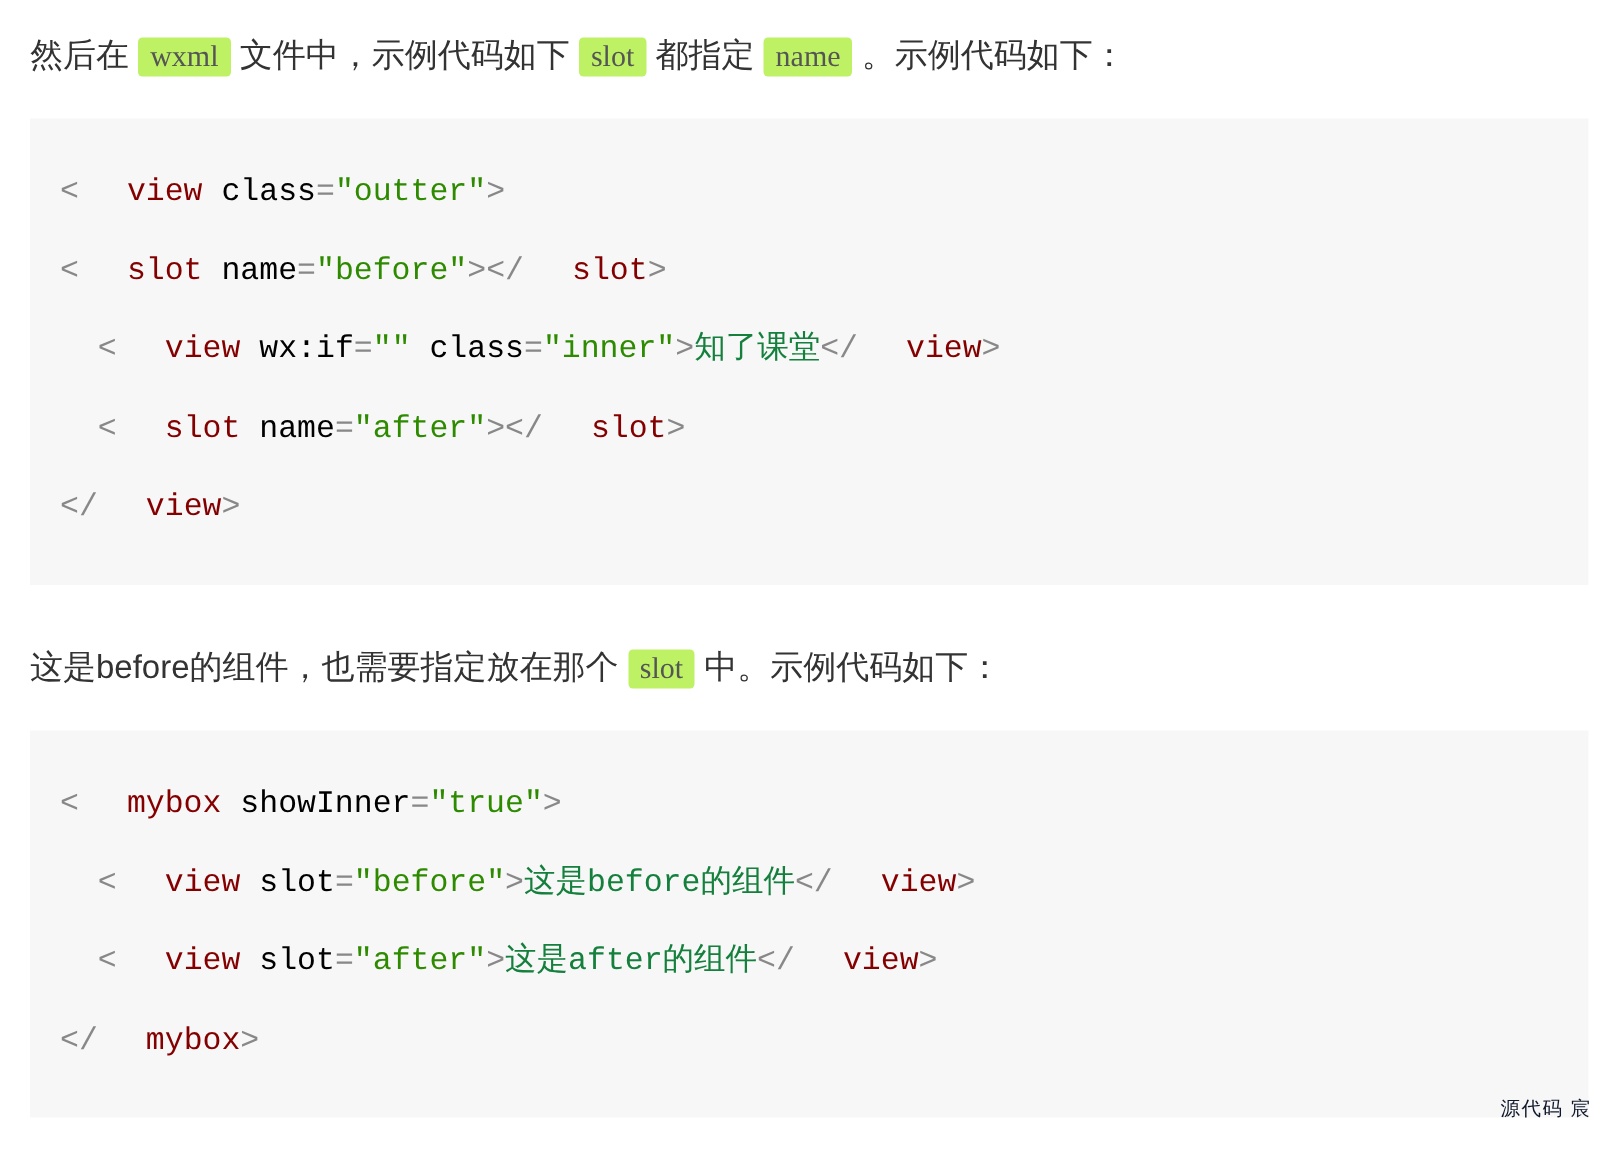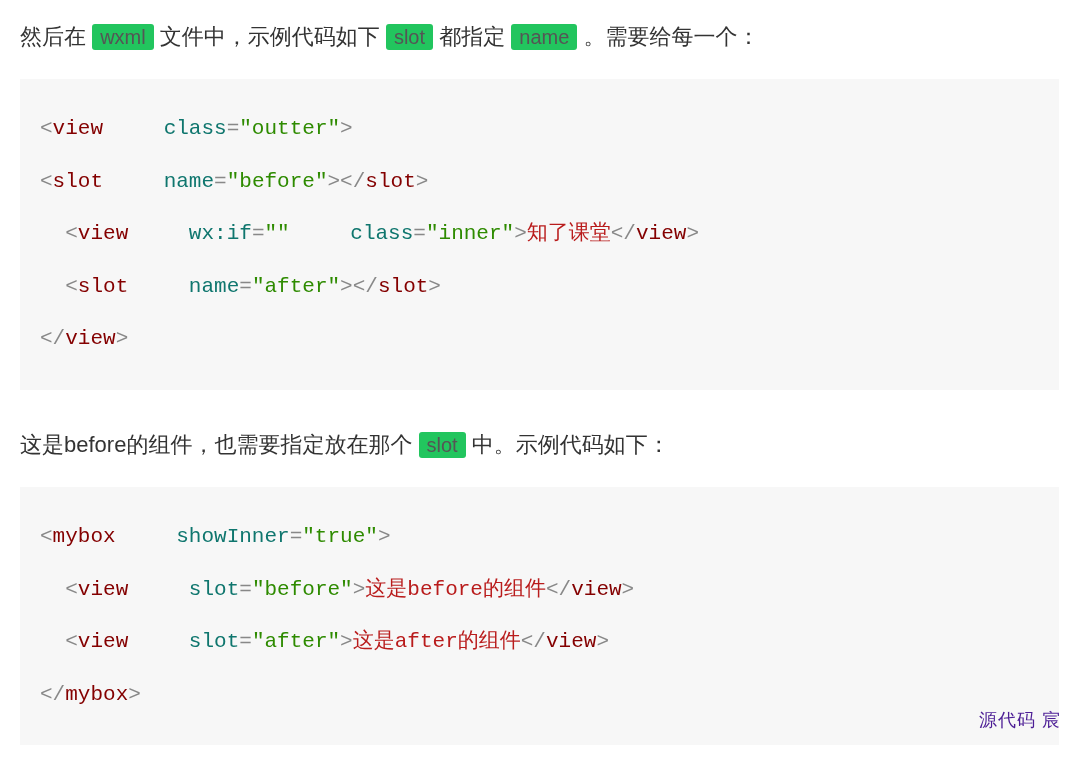--- a/index.html
+++ b/index.html
@@ -11,58 +11,58 @@
       width: 1079px;
       position: relative;
     }
     p.desc {
       font-size: 22px;
       line-height: 1.7;
       color: #333;
       margin-bottom: 24px;
     }
     code.inline {
-      font-family: Liberation Sans, sans-serif;
-      background: #22c55e;
+      font-family: Liberation Serif, serif;
+      background: #bef264;
       padding: 2px 8px;
       border-radius: 3px;
       font-size: 20px;
       color: #555;
     }
     pre.codeblock {
       background: #f7f7f7;
       padding: 24px 20px;
       font-family: "SFMono-Regular", Consolas, "Liberation Mono", Menlo, monospace;
       font-size: 21px;
       line-height: 2.5;
       color: #555;
       margin-bottom: 36px;
       overflow-x: auto;
       white-space: pre;
     }
     pre.codeblock .line { display:block; }
     .tag-bracket { color: #888; }
-    .tag-name { color: #840000; }
-    .attr-name { color: #0f766e; margin-left: 48px; }
+    .tag-name { color: #840000; margin-left: 32px; }
+    .attr-name { color: #000000; }
     .attr-val { color: #2e8b00; }
-    .txt { color: #b91c1c; }
+    .txt { color: #15803d; }
     .watermark {
       position: absolute;
-      bottom: 17px;
+      bottom: 1px;
       right: 18px;
-      font-size: 18px;
-      color: #4c1d95;
+      font-size: 13px;
+      color: #0f172a;
       letter-spacing: 1px;
     }
   </style>
 </head>
 <body>
 
 <p class="desc">
-  <span>然后在 </span><code class="inline">wxml</code><span> 文件中，示例代码如下 </span><code class="inline">slot</code><span> 都指定 </span><code class="inline">name</code><span> 。需要给每一个：</span>
+  <span>然后在 </span><code class="inline">wxml</code><span> 文件中，示例代码如下 </span><code class="inline">slot</code><span> 都指定 </span><code class="inline">name</code><span> 。示例代码如下：</span>
 </p>
 
 <pre class="codeblock"><span class="line"><span class="tag-bracket">&lt;</span><span class="tag-name">view</span><span> </span><span class="attr-name">class</span><span class="tag-bracket">=</span><span class="attr-val">"outter"</span><span class="tag-bracket">&gt;</span></span><span class="line"><span class="tag-bracket">&lt;</span><span class="tag-name">slot</span><span> </span><span class="attr-name">name</span><span class="tag-bracket">=</span><span class="attr-val">"before"</span><span class="tag-bracket">&gt;</span><span class="tag-bracket">&lt;/</span><span class="tag-name">slot</span><span class="tag-bracket">&gt;</span></span><span class="line"><span>  </span><span class="tag-bracket">&lt;</span><span class="tag-name">view</span><span> </span><span class="attr-name">wx:if</span><span class="tag-bracket">=</span><span class="attr-val">""</span><span> </span><span class="attr-name">class</span><span class="tag-bracket">=</span><span class="attr-val">"inner"</span><span class="tag-bracket">&gt;</span><span class="txt">知了课堂</span><span class="tag-bracket">&lt;/</span><span class="tag-name">view</span><span class="tag-bracket">&gt;</span></span><span class="line"><span>  </span><span class="tag-bracket">&lt;</span><span class="tag-name">slot</span><span> </span><span class="attr-name">name</span><span class="tag-bracket">=</span><span class="attr-val">"after"</span><span class="tag-bracket">&gt;</span><span class="tag-bracket">&lt;/</span><span class="tag-name">slot</span><span class="tag-bracket">&gt;</span></span><span class="line"><span class="tag-bracket">&lt;/</span><span class="tag-name">view</span><span class="tag-bracket">&gt;</span></span></pre>
 
 <p class="desc">
   <span>这是before的组件，也需要指定放在那个 </span><code class="inline">slot</code><span> 中。示例代码如下：</span>
 </p>
 
 <pre class="codeblock" style="margin-bottom:0;"><span class="line"><span class="tag-bracket">&lt;</span><span class="tag-name">mybox</span><span> </span><span class="attr-name">showInner</span><span class="tag-bracket">=</span><span class="attr-val">"true"</span><span class="tag-bracket">&gt;</span></span><span class="line"><span>  </span><span class="tag-bracket">&lt;</span><span class="tag-name">view</span><span> </span><span class="attr-name">slot</span><span class="tag-bracket">=</span><span class="attr-val">"before"</span><span class="tag-bracket">&gt;</span><span class="txt">这是before的组件</span><span class="tag-bracket">&lt;/</span><span class="tag-name">view</span><span class="tag-bracket">&gt;</span></span><span class="line"><span>  </span><span class="tag-bracket">&lt;</span><span class="tag-name">view</span><span> </span><span class="attr-name">slot</span><span class="tag-bracket">=</span><span class="attr-val">"after"</span><span class="tag-bracket">&gt;</span><span class="txt">这是after的组件</span><span class="tag-bracket">&lt;/</span><span class="tag-name">view</span><span class="tag-bracket">&gt;</span></span><span class="line"><span class="tag-bracket">&lt;/</span><span class="tag-name">mybox</span><span class="tag-bracket">&gt;</span></span></pre>
 

